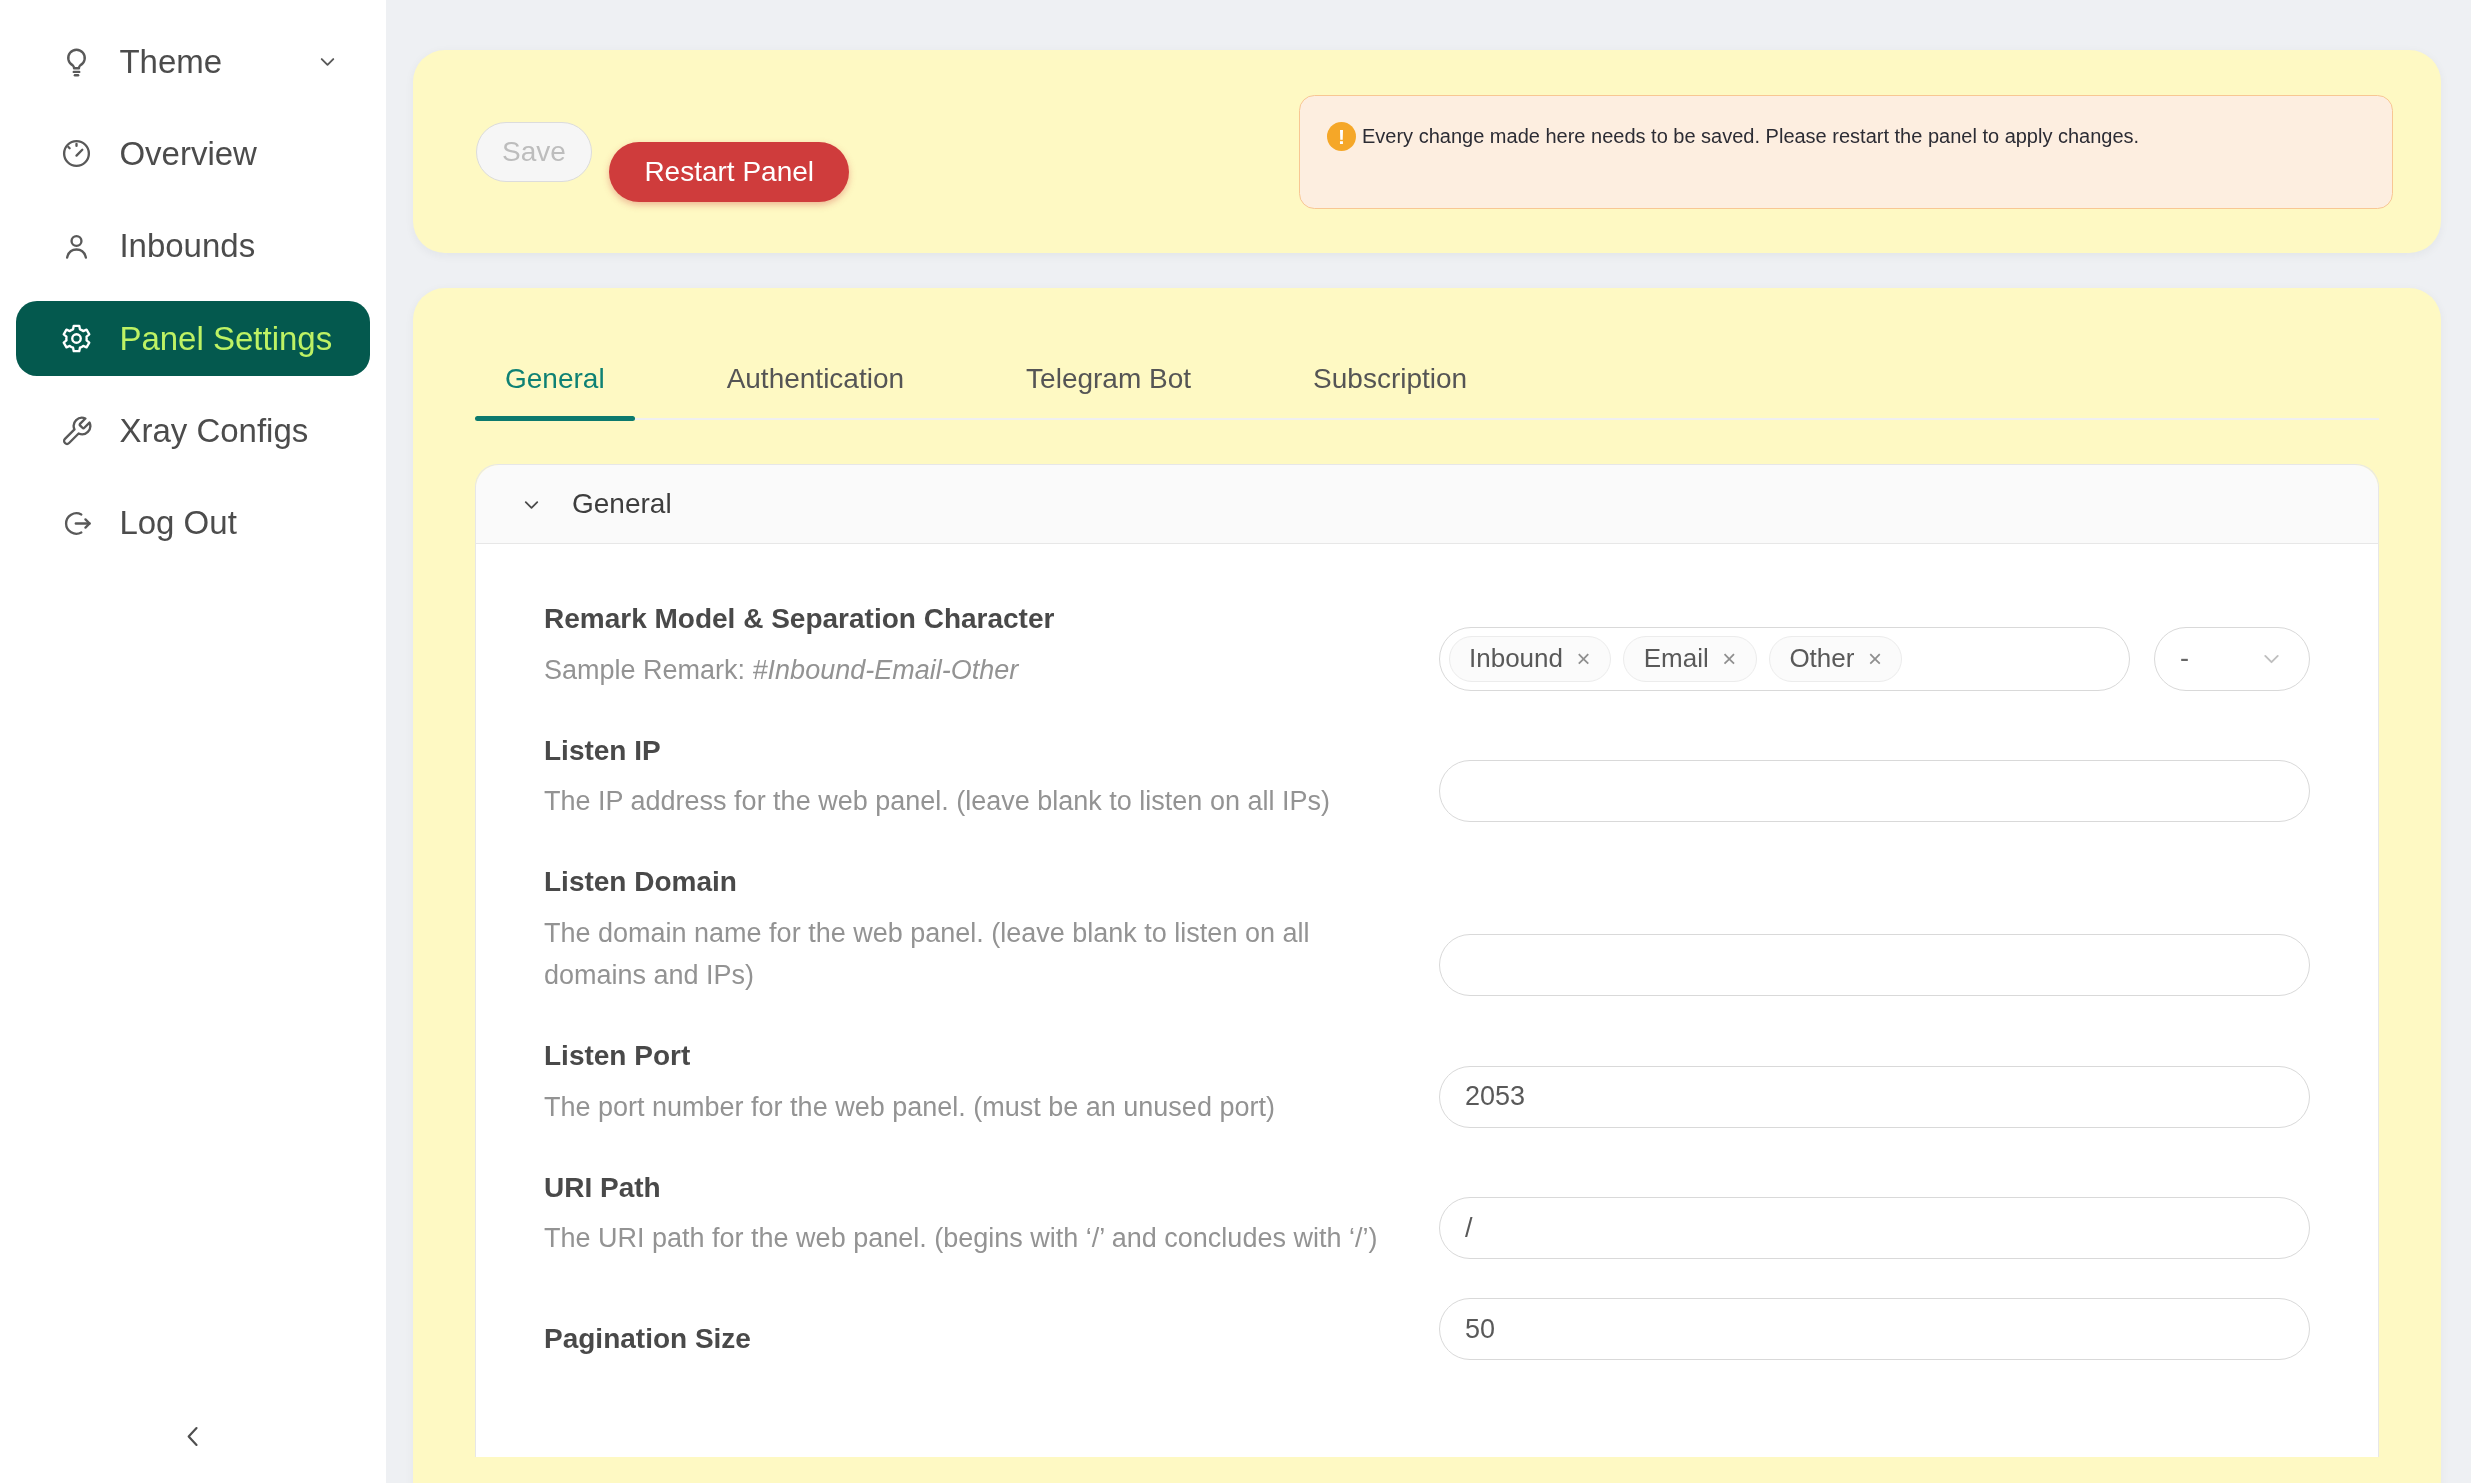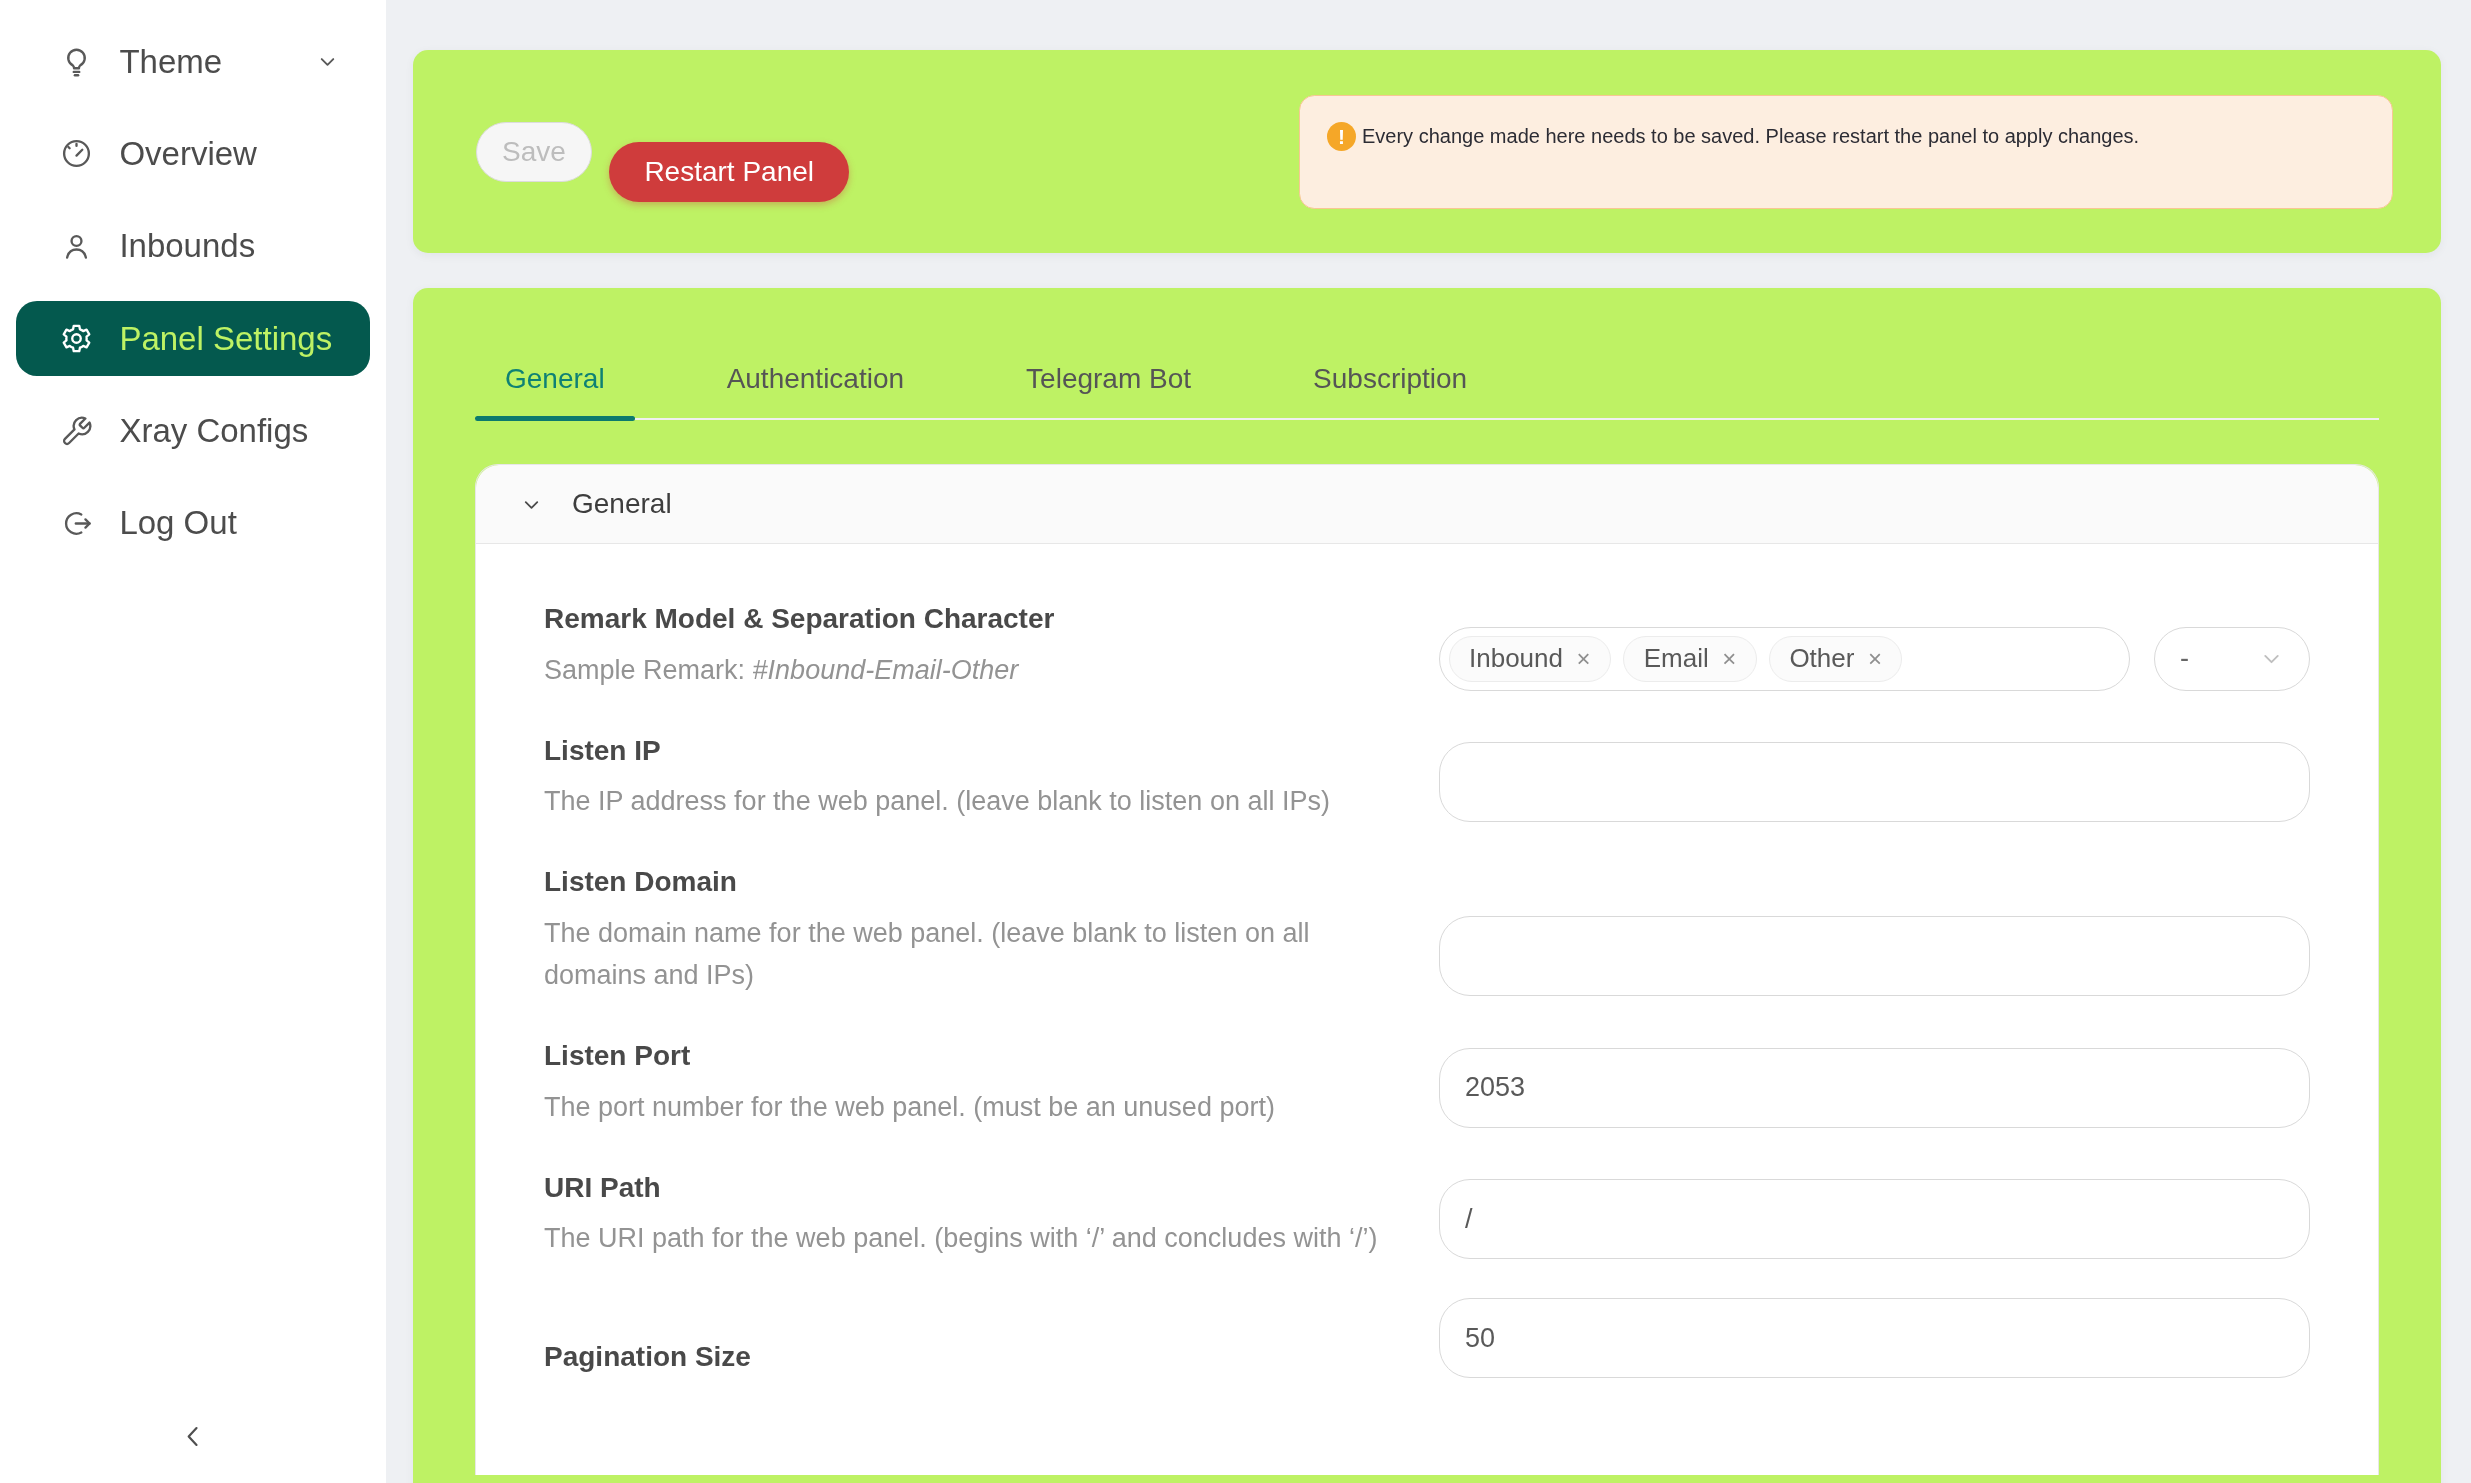--- a/index.html
+++ b/index.html
@@ -23,21 +23,21 @@
   .side-item .lbl { margin-left:26px; white-space:nowrap; }
   .side-item.active { background:#04594e; color:#bef264; }
   .side-item .chev { margin-left:auto; margin-right:31px; display:flex; }
   .collapse-btn {
     position:absolute; bottom:15.4px; left:162px; width:62px; height:62px;
     display:flex; align-items:center; justify-content:center; cursor:pointer; color:#4f4f4f;
   }
   
   .main { margin-left:386px; padding:50px 31px 0 27px; }
   .card {
-    background:#bef264; border-radius:15px;
+    background:#fef9c3; border-radius:32px;
     box-shadow:0 2.9px 9.7px rgba(25,40,60,.05);
   }
   .card.toolbar-card {
     height:203px; display:flex; align-items:center;
     padding:0 48px 0 63px; margin-bottom:35px;
   }
   .btn { border:none; cursor:pointer; font-family:inherit; }
   .btn-save {
     width:116px; height:60px; border-radius:30px; background:#f6f6f6;
     border:1px solid #dcdcdc; color:#bdbdbd; font-size:28px;
@@ -82,21 +82,21 @@
   }
   .section-header .s-lbl { margin-left:29px; }
   .section-body { padding:54px 68px 58px 68px; background:#fff; }
   .form-row { display:flex; align-items:flex-end; margin-bottom:39px; }
   .row-text { flex:1; padding-right:42px; }
   .row-label { font-size:28px; font-weight:bold; color:#494949; line-height:42px; }
   .row-desc { font-size:27px; color:#939393; line-height:42px; margin-top:8.7px; }
   .row-desc em { font-style:italic; }
   .row-control { width:871px; flex:none; }
   .text-input {
-    width:100%; height:80px; border:1px solid #d9d9d9; border-radius:31px;
+    width:100%; height:62px; border:1px solid #d9d9d9; border-radius:31px;
     padding:4px 25px; font-size:27px; color:#595959; background:#fff;
     font-family:inherit; outline:none;
   }
   .tags-row { display:flex; gap:24px; }
   .tags-input {
     flex:1; height:64px; border:1px solid #d9d9d9; border-radius:32px;
     display:flex; align-items:center; padding:0 8.7px; gap:12.6px; background:#fff;
   }
   .tag {
     height:46px; background:#fbfbfb; border:1px solid #ececec; border-radius:23px;

